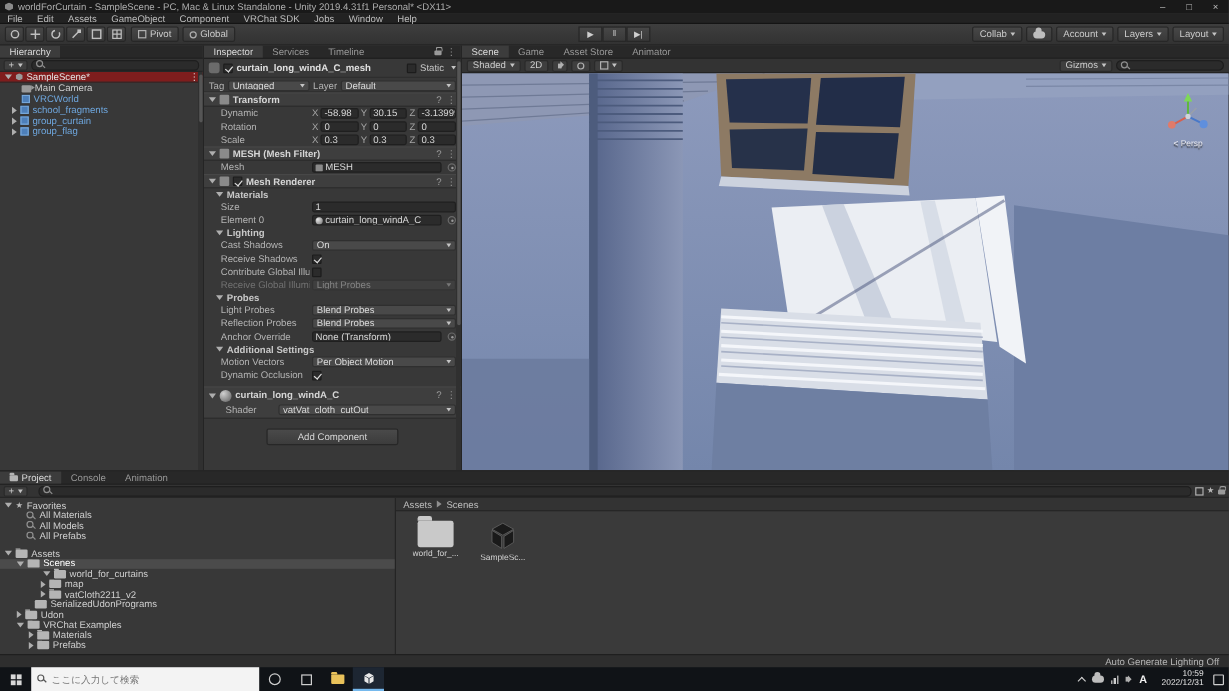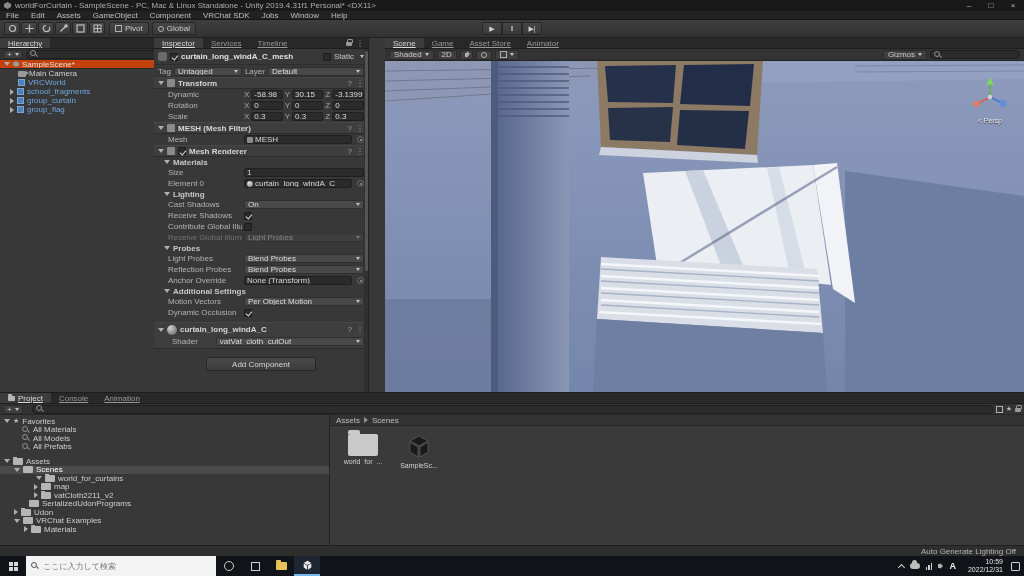--- a/index.html
+++ b/index.html
@@ -44,38 +44,38 @@
   .txtbtn { height:13px;background:linear-gradient(#474747,#393939);border:1px solid #272727;border-radius:2px;display:flex;align-items:center;padding:0 5px;margin-left:3px;color:#cccccc;white-space:nowrap; }
   #transport { position:absolute;left:50%;top:2px;transform:translateX(-50%);display:flex; }
   #transport .tbtn { width:20px;height:13px;background:linear-gradient(#474747,#393939);border:1px solid #272727;display:flex;align-items:center;justify-content:center;color:#cfcfcf;font-size:7px; }
   #toolbar .right { margin-left:auto;display:flex;align-items:center; }
   .cloudico { width:10px;height:6px;background:#bdbdbd;border-radius:3px;position:relative;display:inline-block; }
   .cloudico::before { content:"";position:absolute;left:2px;top:-3px;width:5px;height:5px;border-radius:50%;background:#bdbdbd; }
 
   
   #main { position:absolute;top:38px;left:0;right:0;height:354px; }
   .tabbar { height:11px;background:#282828;display:flex;align-items:stretch;border-bottom:1px solid #1e1e1e; }
-  .tab { padding:0 8px;display:flex;align-items:center;gap:3px;color:#989898;white-space:nowrap;text-decoration:underline; }
+  .tab { padding:0 8px;display:flex;align-items:center;gap:3px;color:#989898;white-space:nowrap; }
   .tab.active { background:#3c3c3c;color:#dadada; }
   .tab-right { margin-left:auto;display:flex;align-items:center;gap:4px;padding-right:4px;color:#9a9a9a; }
 
   
   #hierarchy { position:absolute;left:0;top:0;width:170px;height:100%;background:#383838;border-right:1px solid #242424;overflow:hidden; }
   .panel-toolbar { height:11px;background:#333333;border-bottom:1px solid #262626;display:flex;align-items:center;padding:0 3px;gap:3px; }
   .plusbtn { display:flex;align-items:center;color:#cfcfcf;background:#3f3f3f;border:1px solid #2a2a2a;border-radius:2px;height:9px;padding:0 3px; }
   .searchfield { flex:1;height:9px;background:#2b2b2b;border:1px solid #1e1e1e;border-radius:4px;display:flex;align-items:center;padding:0 3px;gap:2px; }
   .hrow { height:9px;display:flex;align-items:center;gap:3px;padding-left:18px;white-space:nowrap;overflow:hidden; }
-  .hrow.scene-row { background:#c2410c;padding-left:4px;color:#e2e2e2;border-bottom:1px solid #2a2a2a; }
+  .hrow.scene-row { background:#7f1d1d;padding-left:4px;color:#e2e2e2;border-bottom:1px solid #2a2a2a; }
   .hrow .prefab { color:#6ea6dd; }
   .hrow .plain { color:#d0d0d0; }
   .hscroll { position:absolute;right:0;top:22px;bottom:0;width:4px;background:#303030; }
   .hscroll .thumb { position:absolute;top:2px;left:0.5px;width:3px;height:40px;background:#555;border-radius:2px; }
 
   
-  #inspector { position:absolute;left:154px;top:0;width:215px;height:100%;background:#383838;border-right:1px solid #242424;overflow:hidden; }
+  #inspector { position:absolute;left:170px;top:0;width:215px;height:100%;background:#383838;border-right:1px solid #242424;overflow:hidden; }
   .insp-head { height:16px;display:flex;align-items:center;gap:3px;padding:0 4px;border-bottom:1px solid #2e2e2e; }
   .obj-ico { width:9px;height:9px;background:#6b6b6b;border-radius:2px;flex:none; }
   .obj-name { font-weight:bold;color:#e0e0e0;flex:1;white-space:nowrap;overflow:hidden; }
   .tagrow { height:12px;display:flex;align-items:flex-end;gap:3px;padding:0 4px;border-bottom:1px solid #2e2e2e;color:#b4b4b4; }
   .dd { display:flex;align-items:center;justify-content:space-between;background:#494949;border:1px solid #2f2f2f;border-radius:2px;height:9px;padding:0 3px;color:#dcdcdc;white-space:nowrap;overflow:hidden; }
   .dd > span { overflow:hidden;white-space:nowrap; }
   .comp-head { display:flex;align-items:center;gap:3px;height:12px;background:#3e3e3e;border-top:1px solid #474747;border-bottom:1px solid #2b2b2b;padding:0 4px;font-weight:bold;color:#d6d6d6;white-space:nowrap; }
   .comp-ico { width:8px;height:8px;background:#8a8a8a;border-radius:1px;flex:none; }
   .head-ic { margin-left:auto;display:flex;gap:4px;color:#9d9d9d;font-weight:normal; }
   .irow { height:11px;display:flex;align-items:center;gap:2px;padding:0 4px 0 14px; }
@@ -217,20 +217,41 @@
     <span class="icon-bulb" style="margin-right:3px;"></span>
     <span>Global</span>
   </span>
 
   <div id="transport">
     <span class="tbtn">▶</span>
     <span class="tbtn">‖</span>
     <span class="tbtn">▶|</span>
   </div>
 
+  <div class="right">
+    <span class="txtbtn">
+      <span>Collab</span>
+        <i class="caret"></i>
+    </span>
+    <span class="txtbtn">
+        <span class="cloudico"></span>
+      </span>
+    <span class="txtbtn">
+      <span>Account</span>
+        <i class="caret"></i>
+    </span>
+    <span class="txtbtn">
+      <span>Layers</span>
+        <i class="caret"></i>
+    </span>
+    <span class="txtbtn">
+      <span>Layout</span>
+        <i class="caret"></i>
+    </span>
+  </div>
 </div>
 
 <div id="main">
 
   <div id="hierarchy">
     <div class="tabbar">
       <div class="tab active">
           <span>Hierarchy</span>
         </div>
     </div>
@@ -712,20 +733,25 @@
       <div class="prow" style="padding-left:14px;">
         <i class="arr-d"></i>
         <span class="folder"></span>
         <span>VRChat Examples</span>
       </div>
       <div class="prow" style="padding-left:24px;">
         <i class="arr-r"></i>
         <span class="folder"></span>
         <span>Materials</span>
       </div>
+      <div class="prow" style="padding-left:24px;">
+        <i class="arr-r"></i>
+        <span class="folder"></span>
+        <span>Prefabs</span>
+      </div>
     </div>
     <div class="proj-content">
       <div class="breadcrumb">
         <span>Assets</span>
         <i class="crumb-sep"></i>
         <span>Scenes</span>
       </div>
       <div class="item-grid">
         <div class="gitem">
           <span class="folder-lg"></span>

